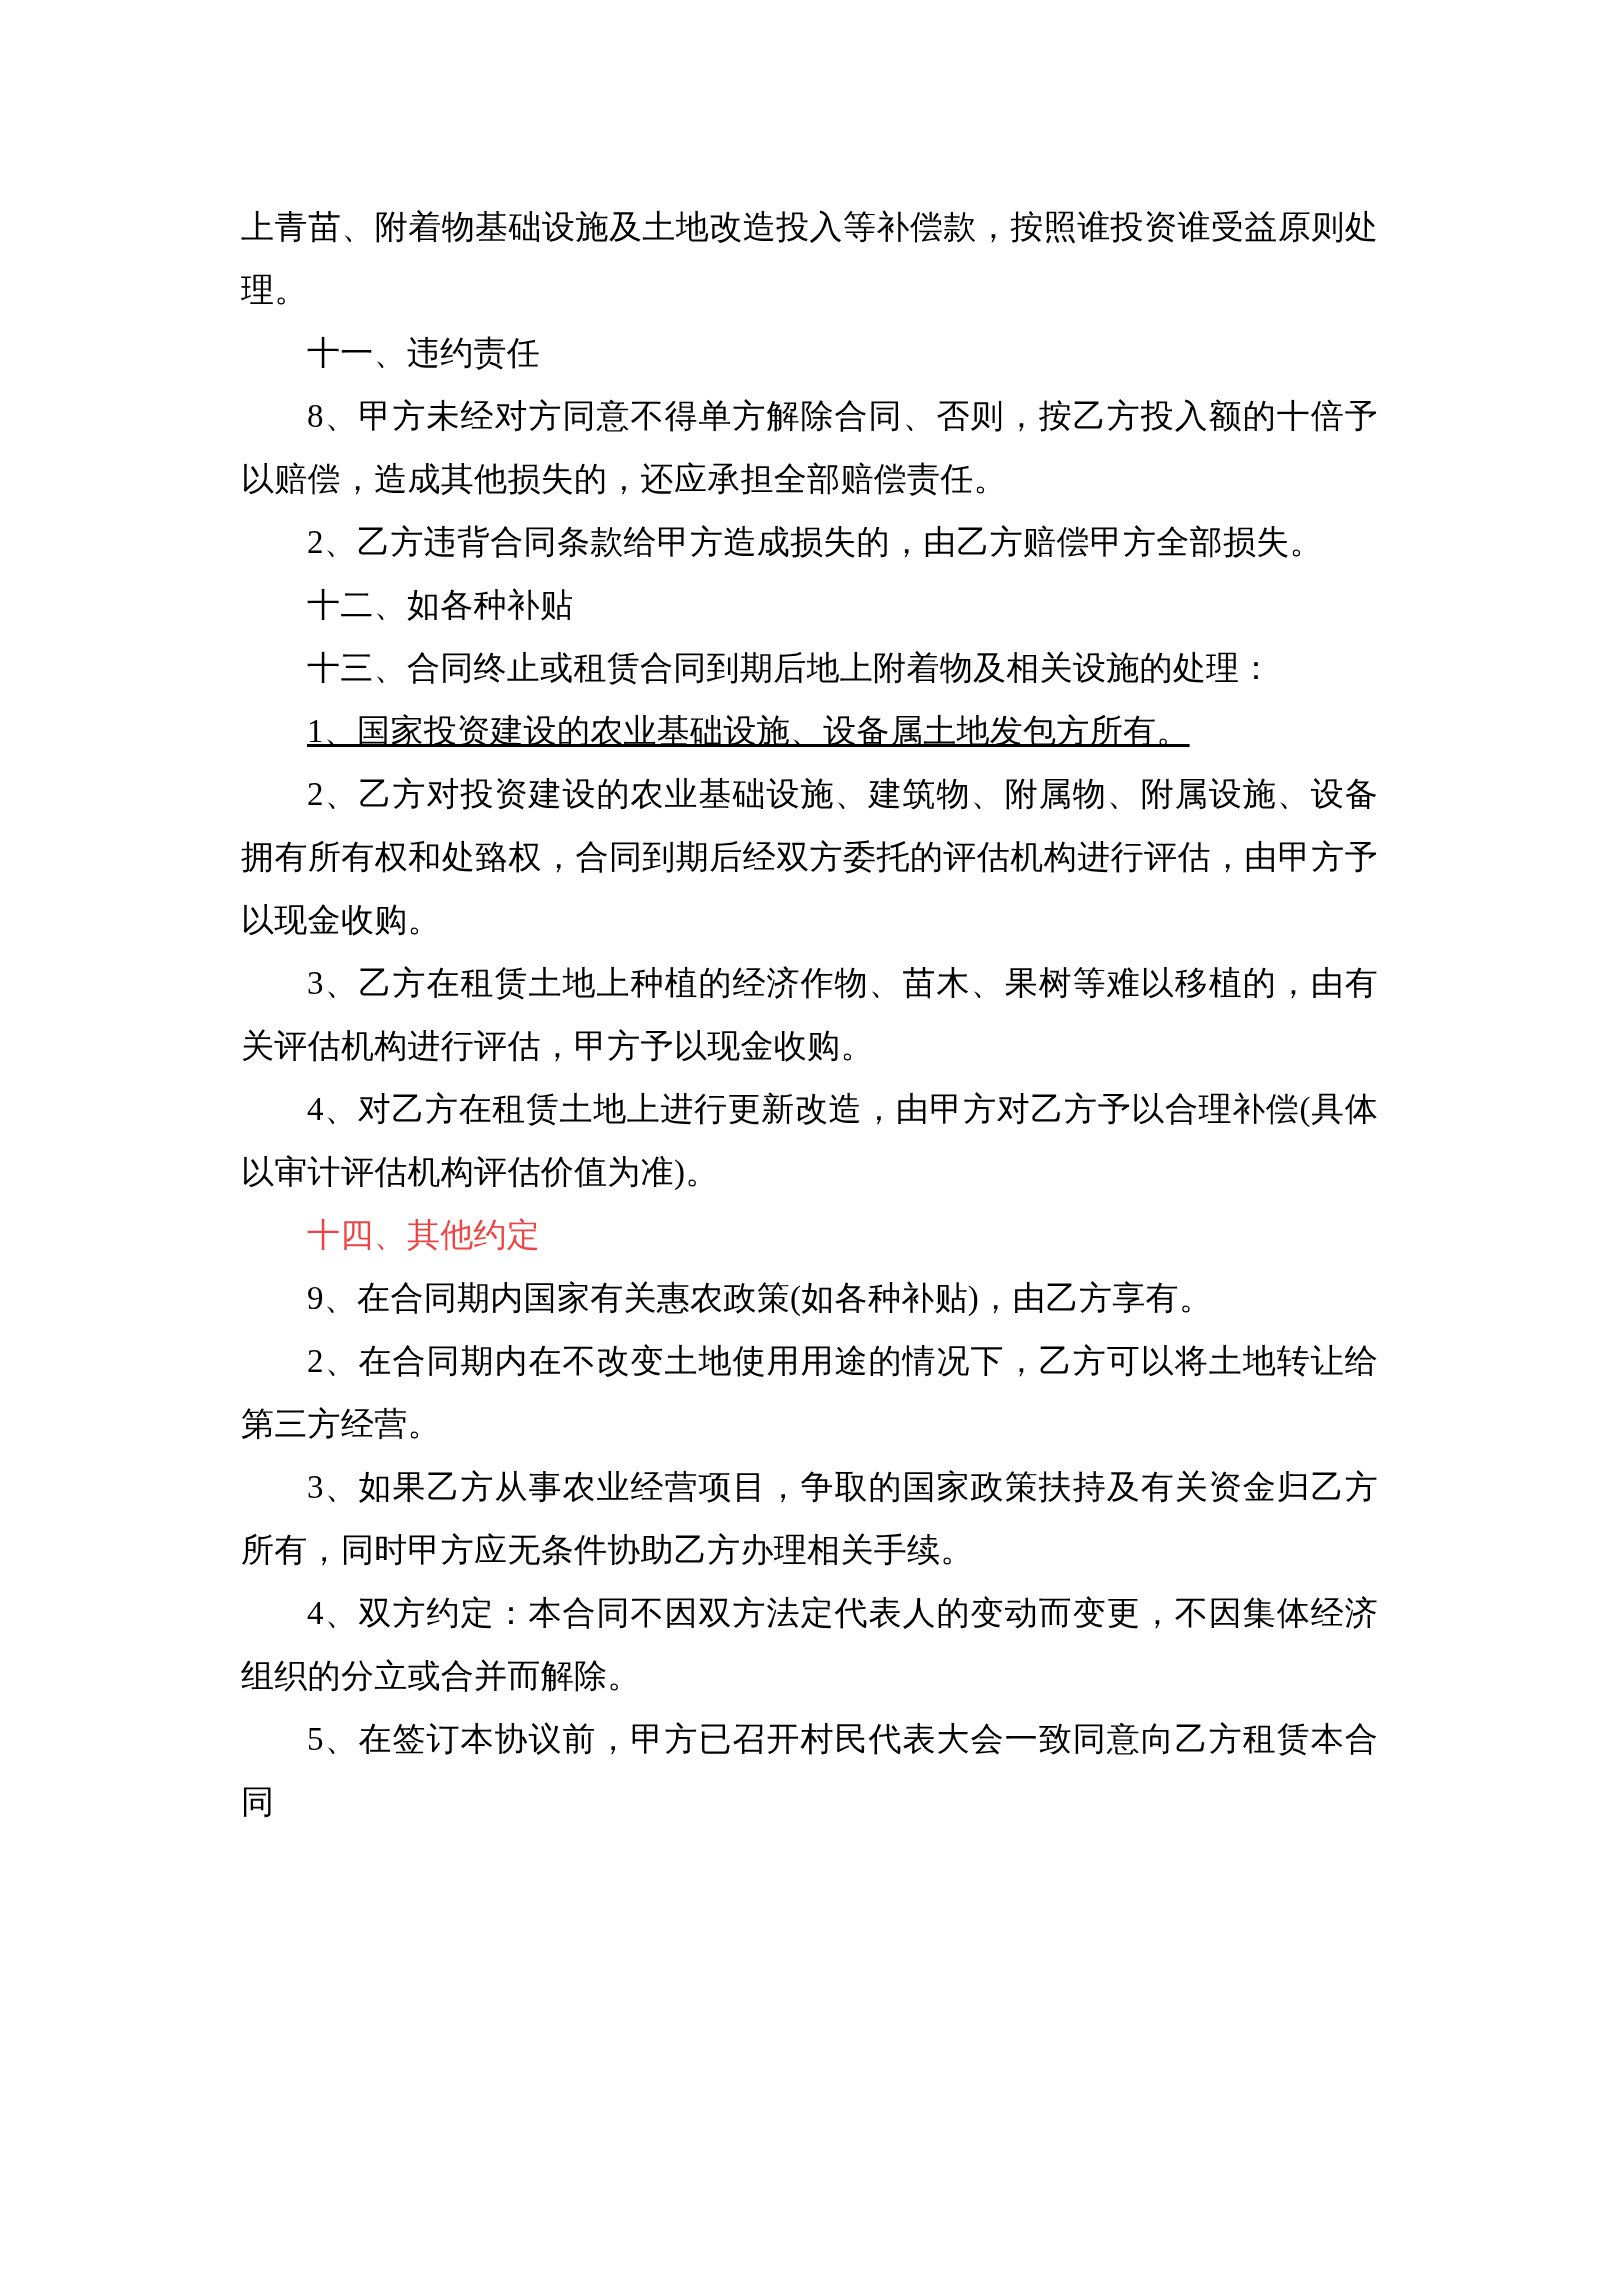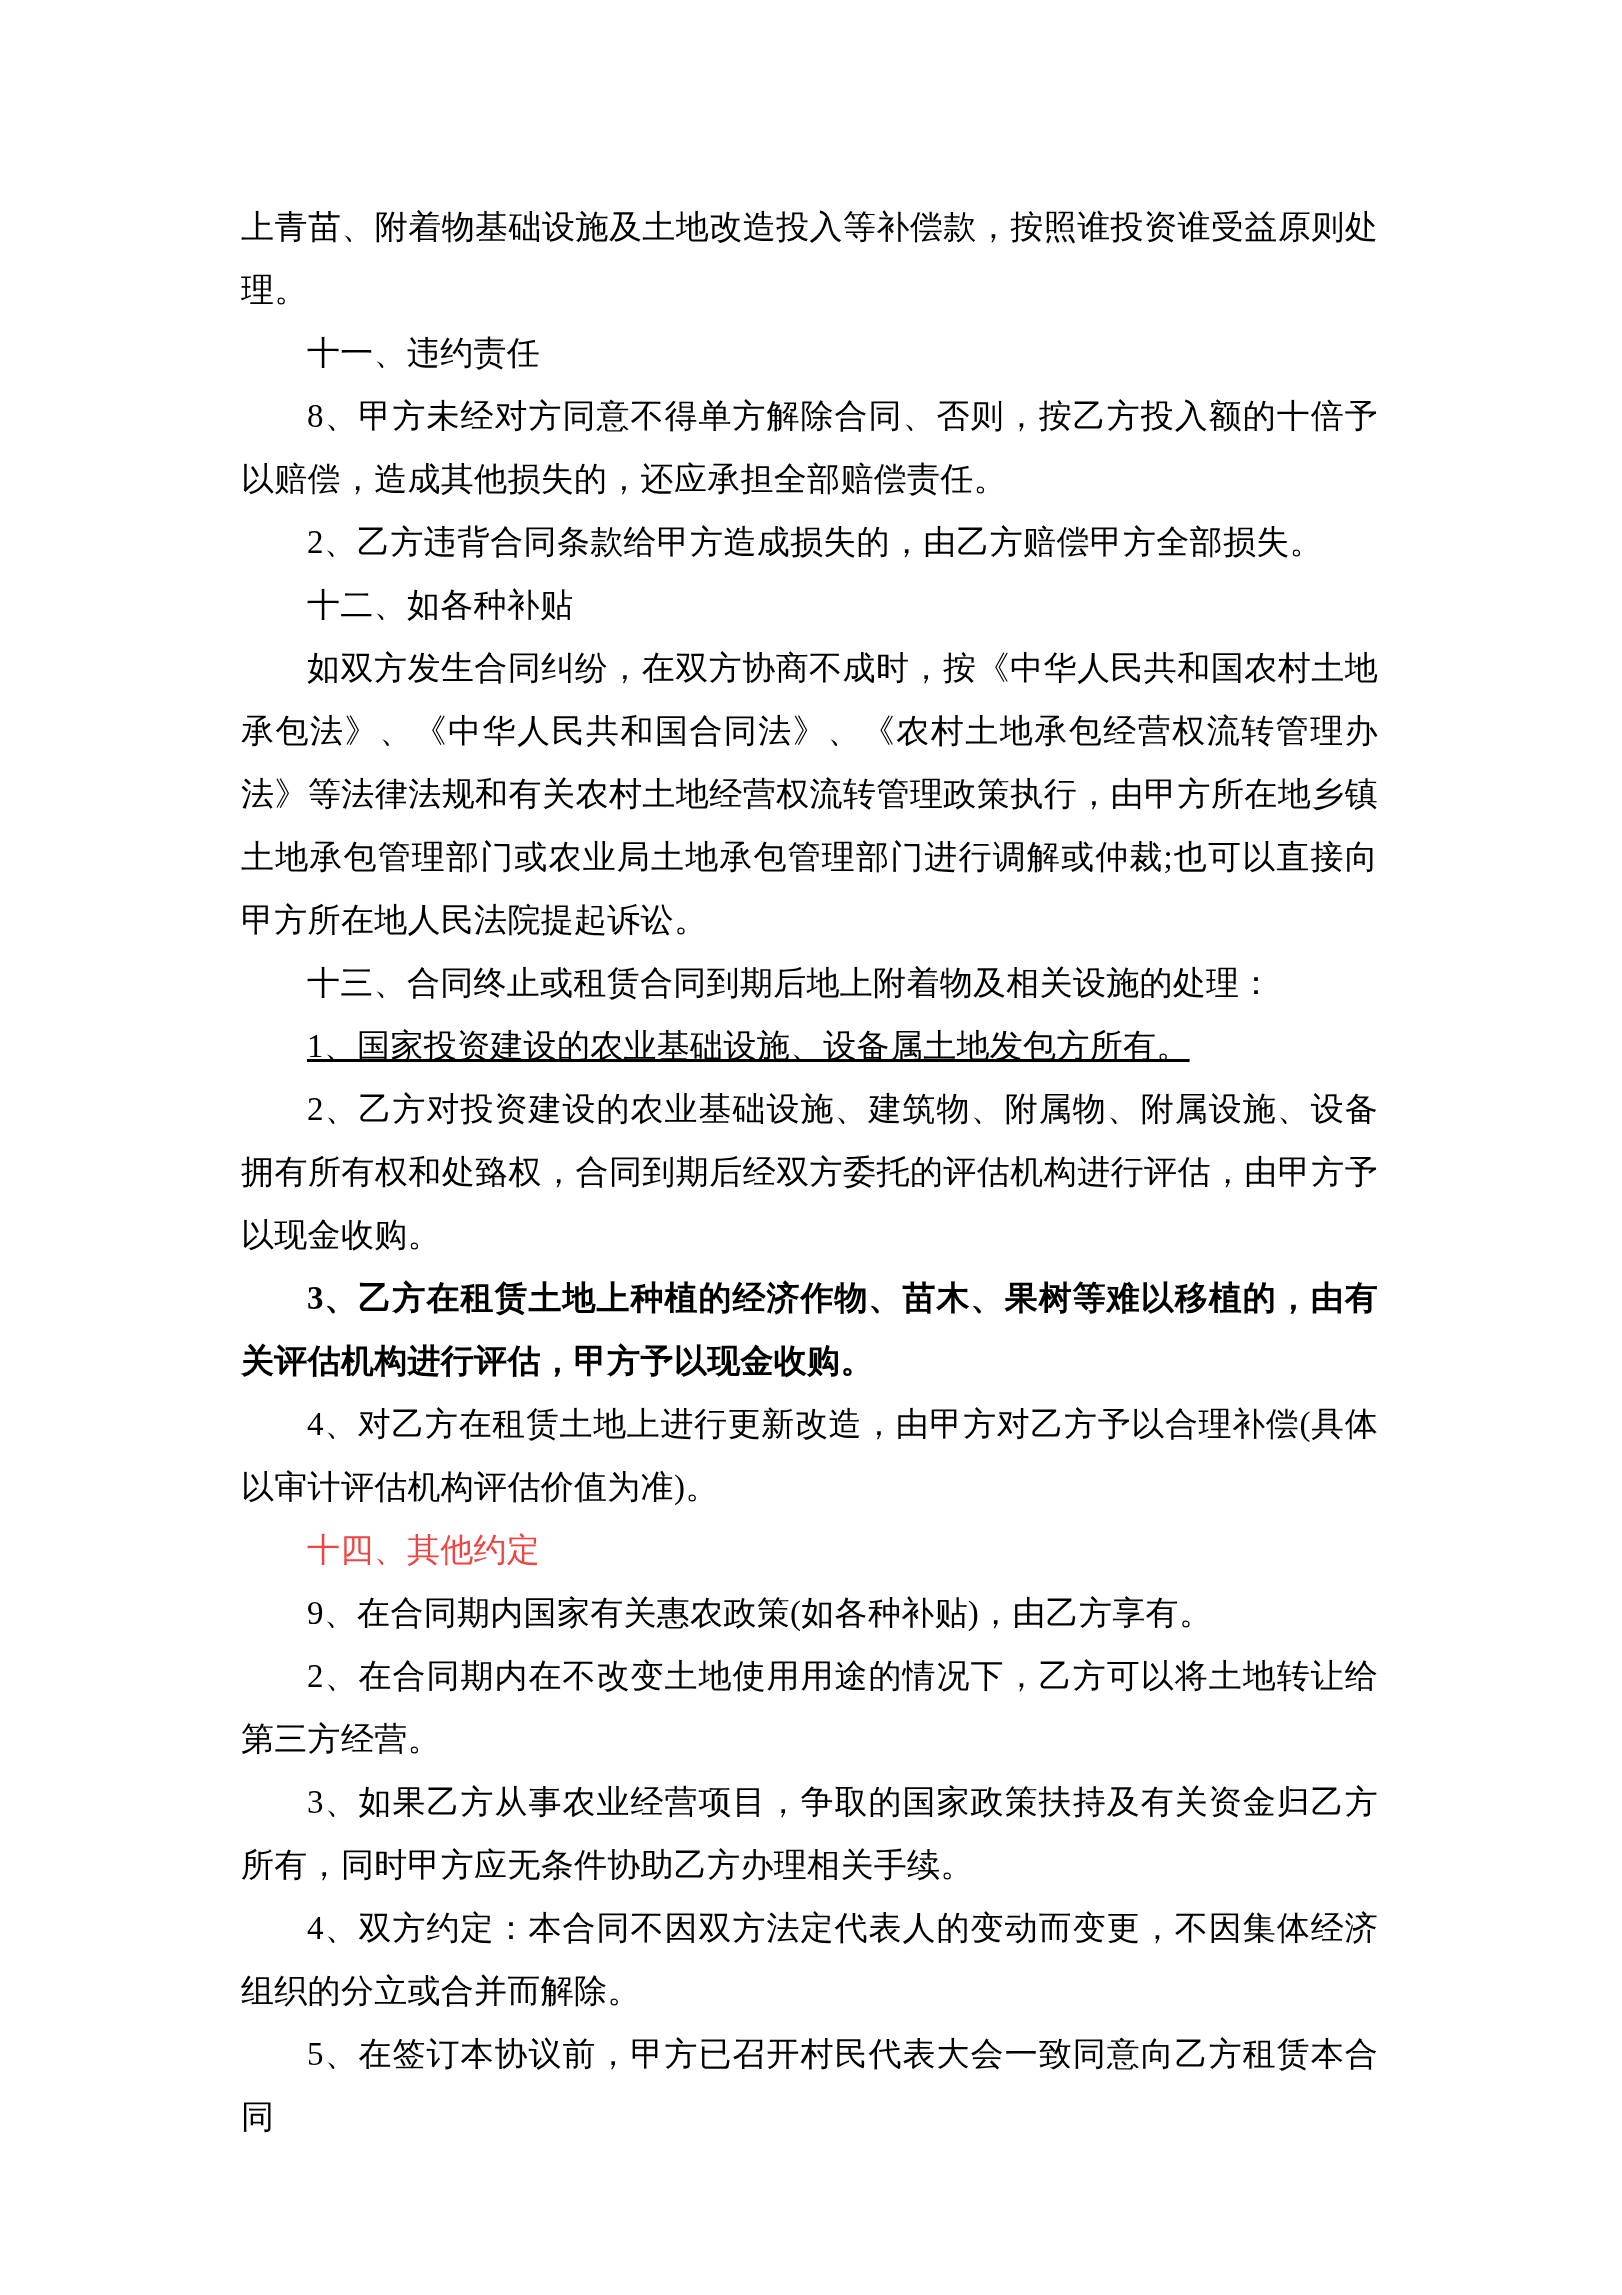--- a/index.html
+++ b/index.html
@@ -41,25 +41,24 @@
 <body>
 
 <div class="page" style="background: rgb(255, 255, 255);">
   <div class="doc-body" id="doc-body">
 
   <p class="para" style="color: rgb(0, 0, 0);">上青苗、附着物基础设施及土地改造投入等补偿款，按照谁投资谁受益原则处理。</p>
       <p class="para indent" style="color: rgb(0, 0, 0);">十一、违约责任</p>
       <p class="para indent" style="color: rgb(0, 0, 0);">8、甲方未经对方同意不得单方解除合同、否则，按乙方投入额的十倍予以赔偿，造成其他损失的，还应承担全部赔偿责任。</p>
       <p class="para indent" style="color: rgb(0, 0, 0);">2、乙方违背合同条款给甲方造成损失的，由乙方赔偿甲方全部损失。</p>
       <p class="para indent" style="color: rgb(0, 0, 0);">十二、如各种补贴</p>
-      <p class="para indent" style="color: rgb(0, 0, 0);">如双方发生合同纠纷，在双方协商不成时，按《中华人民共和国农村土地承包法》、《中华人民共和国合同法》、《农村土地承包经营权流转管理办法》等法律法规和有关农村土地经营权流转管理政策执行，由甲方所在地乡镇土地承包管理部门或农业局土地承包管理部门进行调解或仲裁;也可以直接向甲方所在地人民法院提起诉讼。</p>
       <p class="para indent" style="color: rgb(0, 0, 0);">十三、合同终止或租赁合同到期后地上附着物及相关设施的处理：</p>
       <p class="para indent" style="color: rgb(0, 0, 0); text-decoration: underline;">1、国家投资建设的农业基础设施、设备属土地发包方所有。</p>
       <p class="para indent" style="color: rgb(0, 0, 0);">2、乙方对投资建设的农业基础设施、建筑物、附属物、附属设施、设备拥有所有权和处臵权，合同到期后经双方委托的评估机构进行评估，由甲方予以现金收购。</p>
-      <p class="para indent" style="color: rgb(0, 0, 0); font-weight: bold;">3、乙方在租赁土地上种植的经济作物、苗木、果树等难以移植的，由有关评估机构进行评估，甲方予以现金收购。</p>
+      <p class="para indent" style="color: rgb(0, 0, 0);">3、乙方在租赁土地上种植的经济作物、苗木、果树等难以移植的，由有关评估机构进行评估，甲方予以现金收购。</p>
       <p class="para indent" style="color: rgb(0, 0, 0);">4、对乙方在租赁土地上进行更新改造，由甲方对乙方予以合理补偿(具体以审计评估机构评估价值为准)。</p>
       <p class="para indent" style="color: #ef4444;">十四、其他约定</p>
       <p class="para indent" style="color: rgb(0, 0, 0);">9、在合同期内国家有关惠农政策(如各种补贴)，由乙方享有。</p>
       <p class="para indent" style="color: #000000;">2、在合同期内在不改变土地使用用途的情况下，乙方可以将土地转让给第三方经营。</p>
       <p class="para indent" style="color: rgb(0, 0, 0);">3、如果乙方从事农业经营项目，争取的国家政策扶持及有关资金归乙方所有，同时甲方应无条件协助乙方办理相关手续。</p>
       <p class="para indent" style="color: rgb(0, 0, 0);">4、双方约定：本合同不因双方法定代表人的变动而变更，不因集体经济组织的分立或合并而解除。</p>
       <p class="para indent" style="color: rgb(0, 0, 0);">5、在签订本协议前，甲方已召开村民代表大会一致同意向乙方租赁本合同</p>
     </div>
 </div>
 

